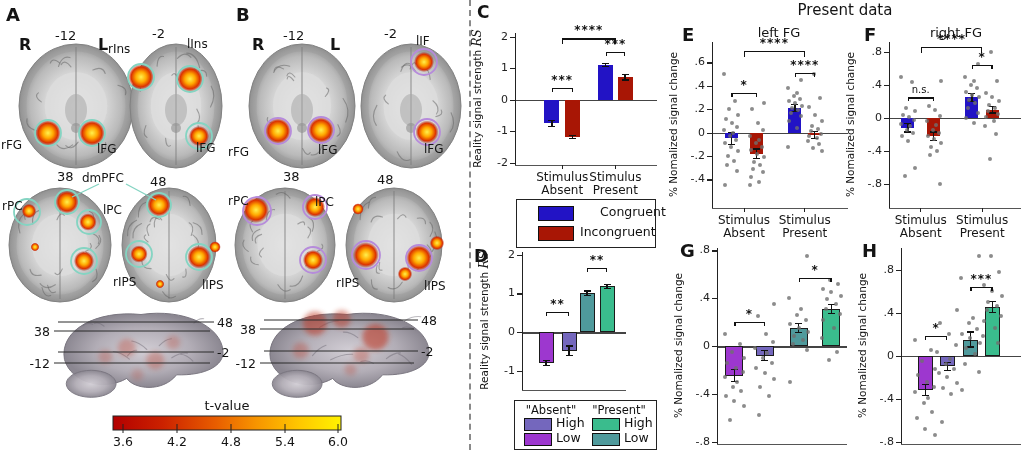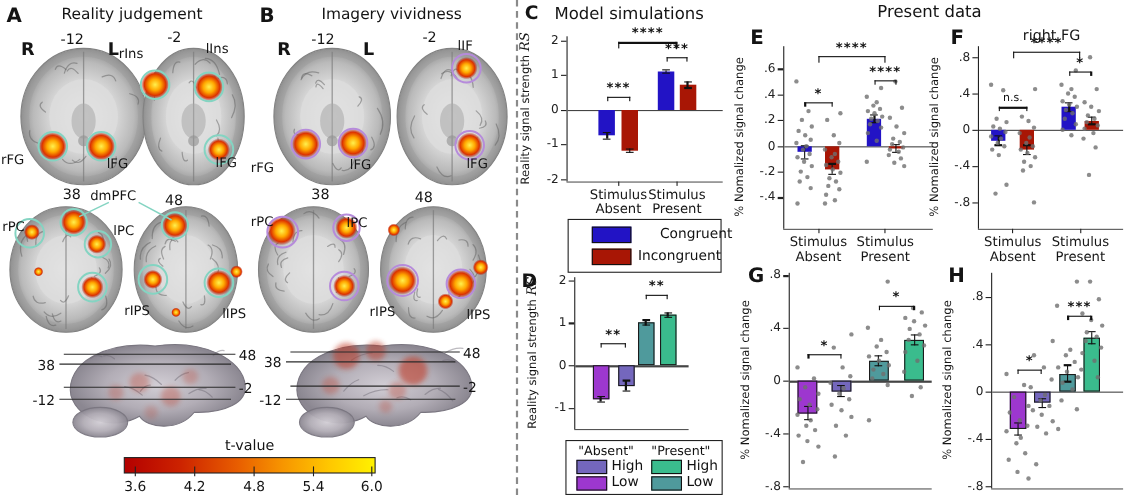--- a/index.html
+++ b/index.html
@@ -378,31 +378,29 @@
       <text x="177" y="446" font-size="12.5" text-anchor="middle" fill="#141414">4.2</text>
       <line x1="231" y1="424" x2="231" y2="433" stroke="#222" stroke-width="1"></line>
       <text x="231" y="446" font-size="12.5" text-anchor="middle" fill="#141414">4.8</text>
       <line x1="285" y1="424" x2="285" y2="433" stroke="#222" stroke-width="1"></line>
       <text x="285" y="446" font-size="12.5" text-anchor="middle" fill="#141414">5.4</text>
       <line x1="338" y1="424" x2="338" y2="433" stroke="#222" stroke-width="1"></line>
       <text x="338" y="446" font-size="12.5" text-anchor="middle" fill="#141414">6.0</text>
     </svg>
 
   <div class="abs letter" style="left:6px;top:4px;">A</div>
-  <div class="abs ttl ctr" style="left:40px;top:5px;width:160px;">Reality judgement</div>
   <div class="abs letter" style="left:236px;top:4px;">B</div>
-  <div class="abs ttl ctr" style="left:272px;top:5px;width:168px;">Imagery vividness</div>
 
   <div class="abs letter" style="left:477px;top:2px;font-size:17px;">C</div>
-  <div class="abs hdr" style="left:504px;top:3px;">Model simulations</div>
   <div class="abs letter" style="left:474px;top:246px;font-size:17px;">D</div>
 
   <div class="abs hdr ctr" style="left:735px;top:1px;width:220px;">Present data</div>
 
   <div class="abs letter" style="left:682px;top:24px;">E</div>
+  <div class="abs sub ctr" style="left:714px;top:25px;width:130px;">left FG</div>
   <div class="abs letter" style="left:864px;top:24px;">F</div>
   <div class="abs sub ctr" style="left:894px;top:25px;width:124px;">right FG</div>
   <div class="abs letter" style="left:680px;top:240px;">G</div>
   <div class="abs letter" style="left:862px;top:240px;">H</div>
 
   <div class="abs sub ctr" style="left:167px;top:398px;width:120px;">t-value</div>
 
   <div id="charts" style="position:absolute;left:0;top:0;width:1024px;height:450px;">
       <div style="position: absolute; left: 515px; top: 33px; width: 1.4px; height: 132px; background: rgb(34, 34, 34);"></div>
       <div style="position: absolute; left: 515px; top: 165px; width: 142px; height: 1.4px; background: rgb(85, 85, 85);"></div>

